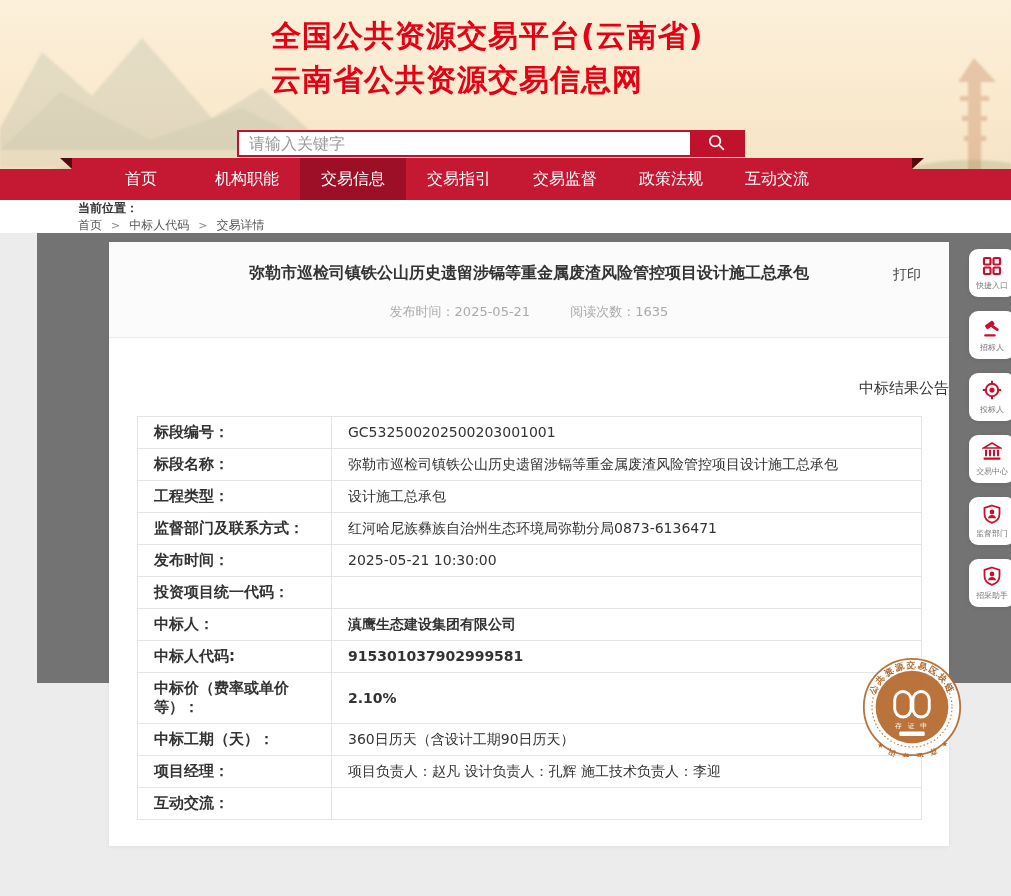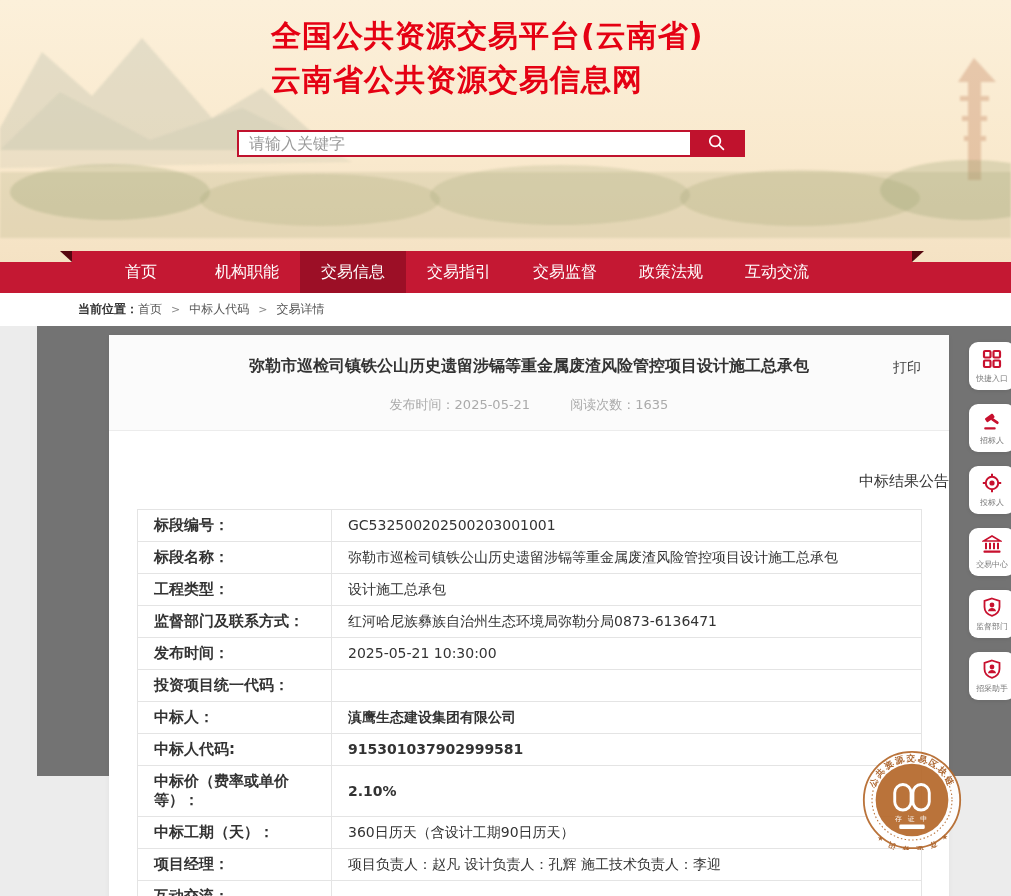--- a/index.html
+++ b/index.html
@@ -5,21 +5,21 @@
   * { box-sizing: border-box; }
   html,body { margin:0; padding:0; }
   body {
     width:1011px; height:896px; overflow:hidden;
     background:#ececec;
     font-family:"DejaVu Sans","Liberation Sans",sans-serif;
     -webkit-font-smoothing:antialiased;
   }
 
   
-  .hero { position:relative; width:100%; height:293px; overflow:hidden;
+  .hero { position:relative; width:100%; height:200px; overflow:hidden;
     background:linear-gradient(180deg,#fcf0da 0%,#f9e9cd 55%,#f3e0c1 100%); }
   .hero-art { position:absolute; left:0; top:0; filter:blur(1.1px); }
   .site-title { position:absolute; left:271px; top:14px; }
   .site-title div {
     color:#e50113; font-weight:bold; font-size:30px; line-height:44px;
     letter-spacing:1px; white-space:nowrap;
   }
 
   .searchbar { position:absolute; left:237px; top:130px; width:508px; height:27px;
     display:flex; border:2px solid #c0122d; background:#fff; }
@@ -35,22 +35,22 @@
   .nav-fold { position:absolute; top:0; width:12px; height:11px; background:#56060f; }
   .fold-l { left:60px; clip-path:polygon(0 0,100% 0,100% 100%); }
   .fold-r { left:912px; clip-path:polygon(0 0,100% 0,0 100%); }
   .nav-ribbon { position:absolute; left:72px; top:0; width:840px; height:42px;
     background:#c41833; display:flex; align-items:stretch; padding-left:16px; }
   .nav-item { width:106px; text-align:center; color:#fff; font-size:16px;
     line-height:42px; cursor:pointer; white-space:nowrap; }
   .nav-item.active { background:#9c0f26; }
 
   
-  .breadcrumb-bar { height:33px; background:#fff; display:flex; align-items:center;
-    padding-left:78px; font-size:12px; color:#555; }
+  .breadcrumb-bar { height:33px; background:#fff; display:flex; 
+    padding-left:78px; font-size:12px; color:#555;flex-direction:column; }
   .bc-prefix { color:#333; font-weight:bold; }
   .bc-sep { margin:0 9px; color:#888; font-size:11px; }
   .bc-link { color:#555; cursor:pointer; }
 
   
   .page { position:relative; height:450px; background:#737373;margin-left:37px; }
   .card { position:absolute; left:72px; top:9px; width:840px; height:604px;
     background:#fff; box-shadow:0 1px 5px rgba(0,0,0,.05); }
   .card-head { position:relative; height:96px; border-bottom:1px solid #ececec; background:#fbfbfb; }
   .article-title { padding-top:21px; margin:0 auto; width:640px; text-align:center;

